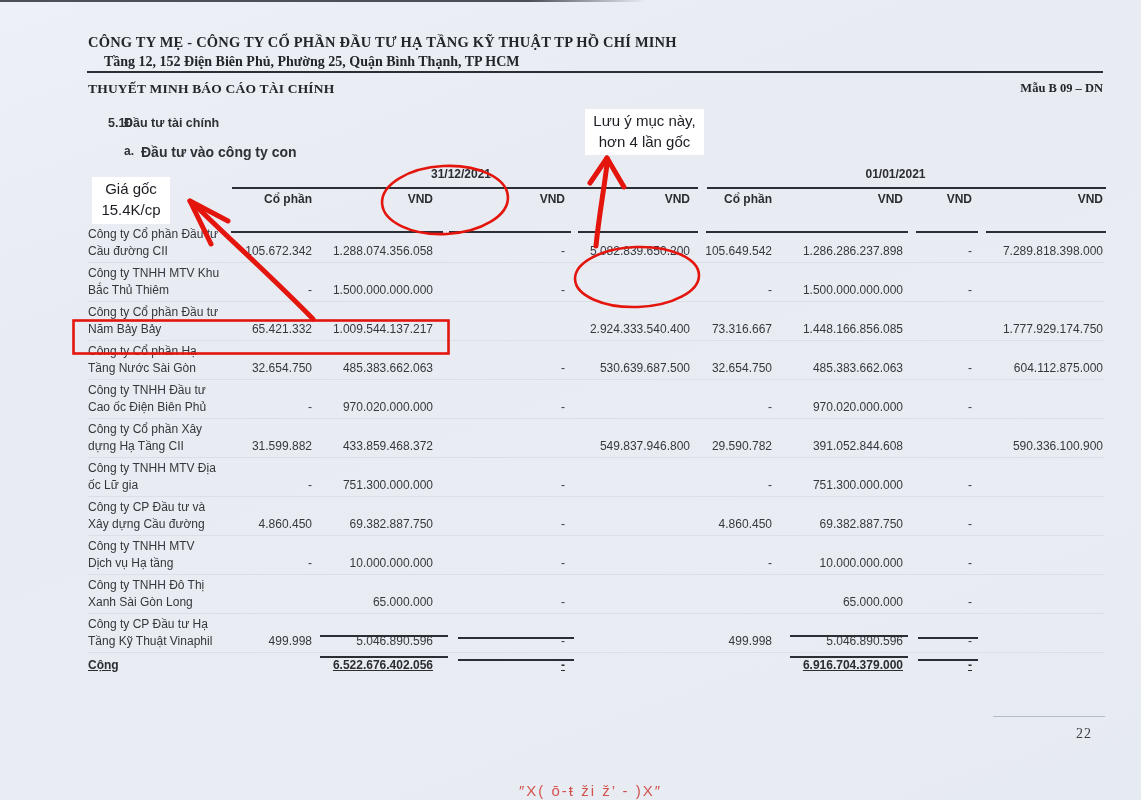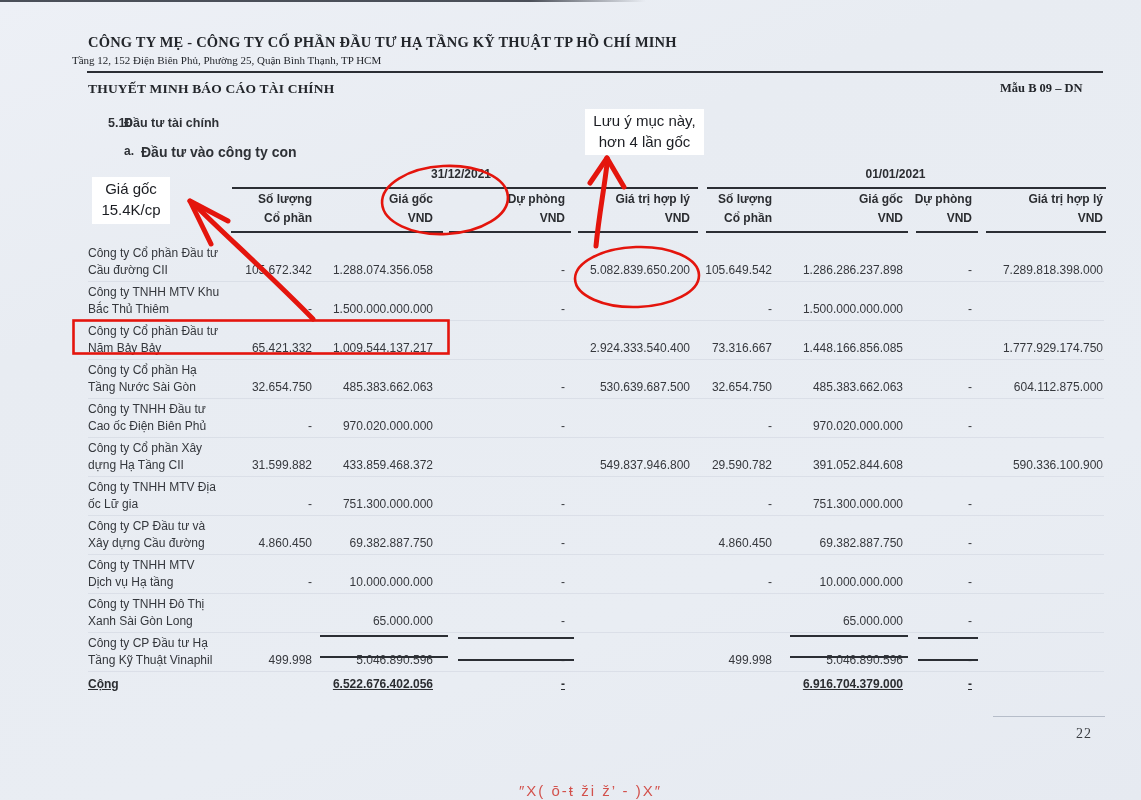--- a/index.html
+++ b/index.html
@@ -7,23 +7,23 @@
   .page{position:relative;width:1141px;height:800px;overflow:hidden;
         background:linear-gradient(160deg,#edf0f6 0%,#e8ecf2 30%,#e9edf3 70%,#e6eaf1 100%);}
   
   .top-edge{position:absolute;left:0;top:0;width:646px;height:2px;
             background:linear-gradient(to right,#2e333d 82%,rgba(46,51,61,0));opacity:.85;}
   .rule{position:absolute;background:#2b2e34;}
   .rule.faint{background:#b6bdc9;}
   
   .hdr-serif{font-family:"Liberation Serif",serif;color:#23262b;}
   .company{position:absolute;left:88px;top:34px;font-size:14.5px;font-weight:bold;letter-spacing:.2px;}
-  .address{position:absolute;left:72px;top:54px;font-size:11px;}
+  .address{position:absolute;left:104px;top:54px;font-size:14px;font-weight:bold;}
   .report-title{position:absolute;left:88px;top:81px;font-size:13.5px;font-weight:bold;letter-spacing:.2px;}
-  .form-code{position:absolute;left:1000px;top:81px;width:103px;text-align:left;font-size:12.5px;font-weight:600;}
+  .form-code{position:absolute;left:1000px;top:81px;width:103px;text-align:right;font-size:12.5px;font-weight:600;}
   
   .sec{position:absolute;color:#2e3136;font-weight:bold;font-size:12.5px;}
   .sec-no{left:88px;top:116px;margin-left:20px;}
   .sec-title{left:124px;top:116px;}
   .sub-letter{left:124px;top:144px;font-size:12px;}
   .sub-title{left:141px;top:144px;font-size:14px;}
   
   .inv-table{position:absolute;left:88px;top:166px;width:1016px;border-collapse:collapse;table-layout:fixed;
              font-size:12px;color:#36383d;line-height:17px;}
   .inv-table td{padding:0;vertical-align:bottom;}
@@ -84,31 +84,20 @@
         <col style="width:129px">
     </colgroup>
     <thead>
       <tr class="date-row">
         <td></td>
         <td colspan="4">31/12/2021</td>
         <td colspan="4">01/01/2021</td>
       </tr>
       <tr class="hdr-row">
         <td></td>
-        <td>Số lượng</td>
-        <td>Giá gốc</td>
-        <td>Dự phòng</td>
-        <td>Giá trị hợp lý</td>
-        <td>Số lượng</td>
-        <td>Giá gốc</td>
-        <td>Dự phòng</td>
-        <td>Giá trị hợp lý</td>
-      </tr>
-      <tr class="hdr-row">
-        <td></td>
         <td>Cổ phần</td>
         <td>VND</td>
         <td>VND</td>
         <td>VND</td>
         <td>Cổ phần</td>
         <td>VND</td>
         <td>VND</td>
         <td>VND</td>
       </tr>
       <tr class="spacer-row">

